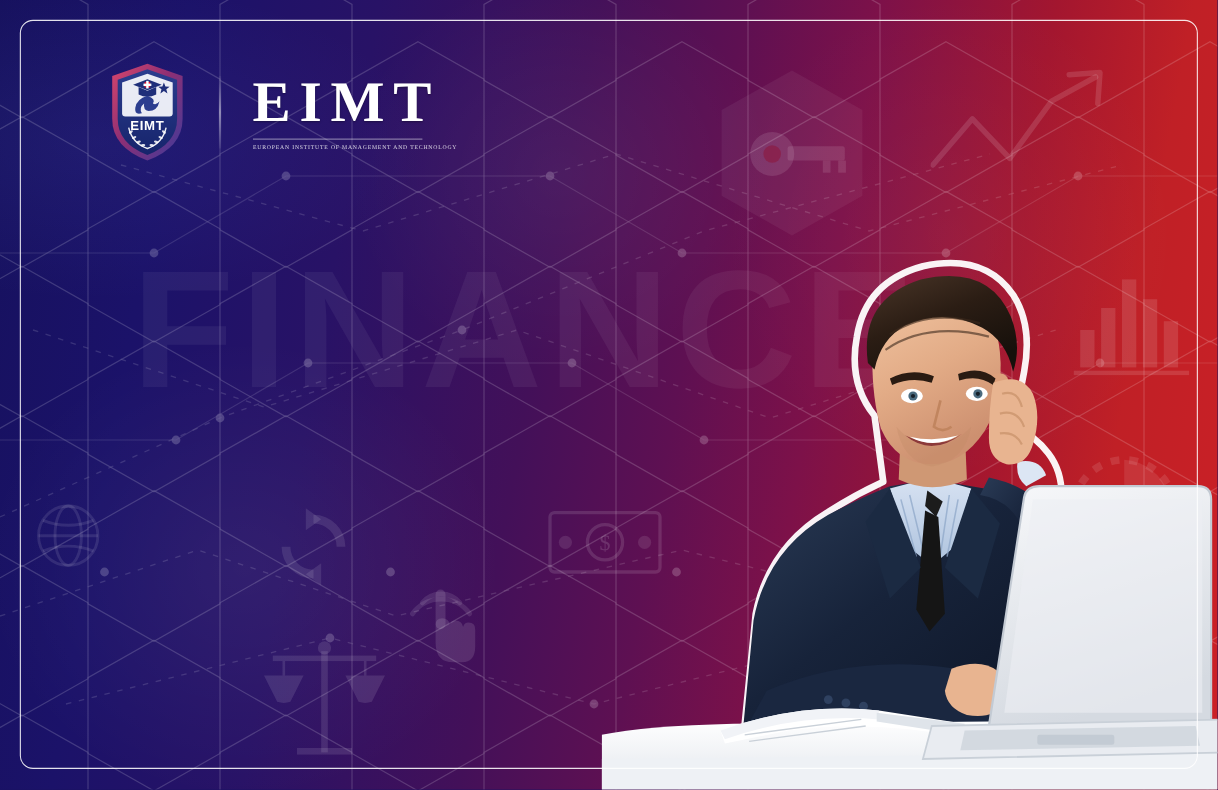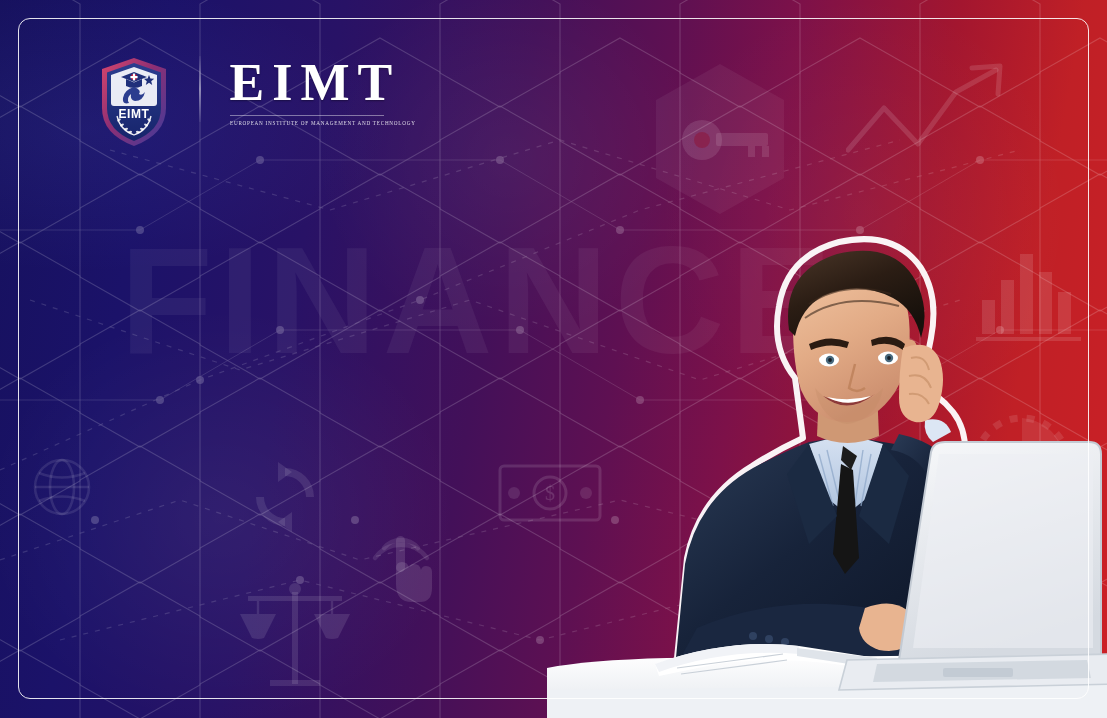--- a/index.html
+++ b/index.html
@@ -70,21 +70,21 @@
     border:1.6px solid rgba(255,255,255,.88);
     border-radius:12px;
     pointer-events:none;
     z-index:6;
   }
 
   
   .logo{
     position:absolute;
     left:98px; top:56px;
-    display:flex; 
+    display:flex; align-items:center;
     gap:27px;
     z-index:5;
   }
   .logo-shield{ width:72px; height:92px; flex:0 0 auto; }
   .logo-divider{
     width:1.5px; height:66px;
     background:linear-gradient(to bottom, rgba(255,255,255,.05), rgba(255,255,255,.45), rgba(255,255,255,.05));
     margin:0 2px;
   }
   .logo-words{ display:flex; flex-direction:column; }

